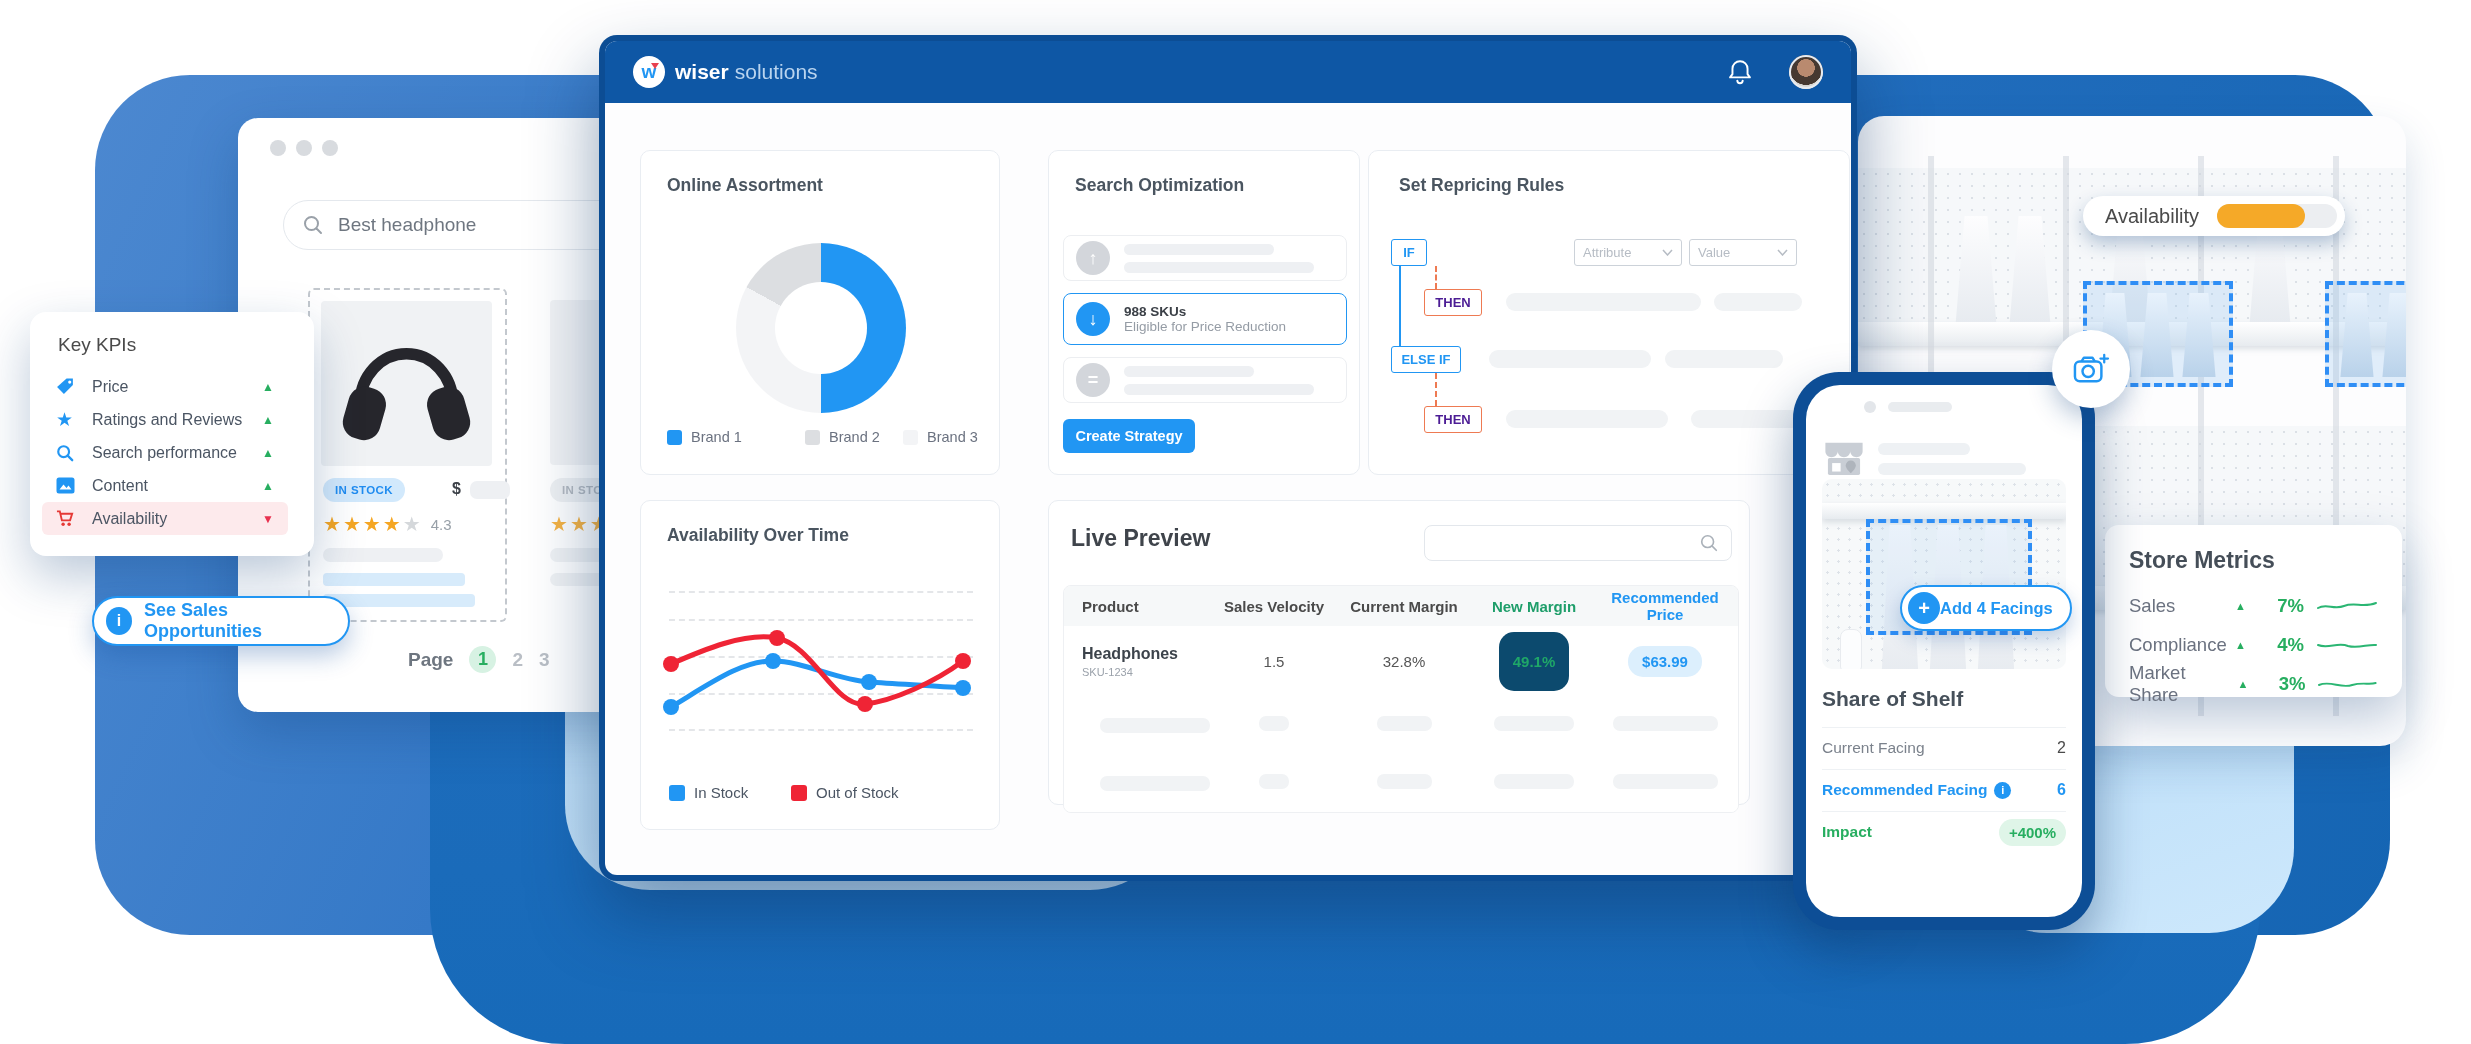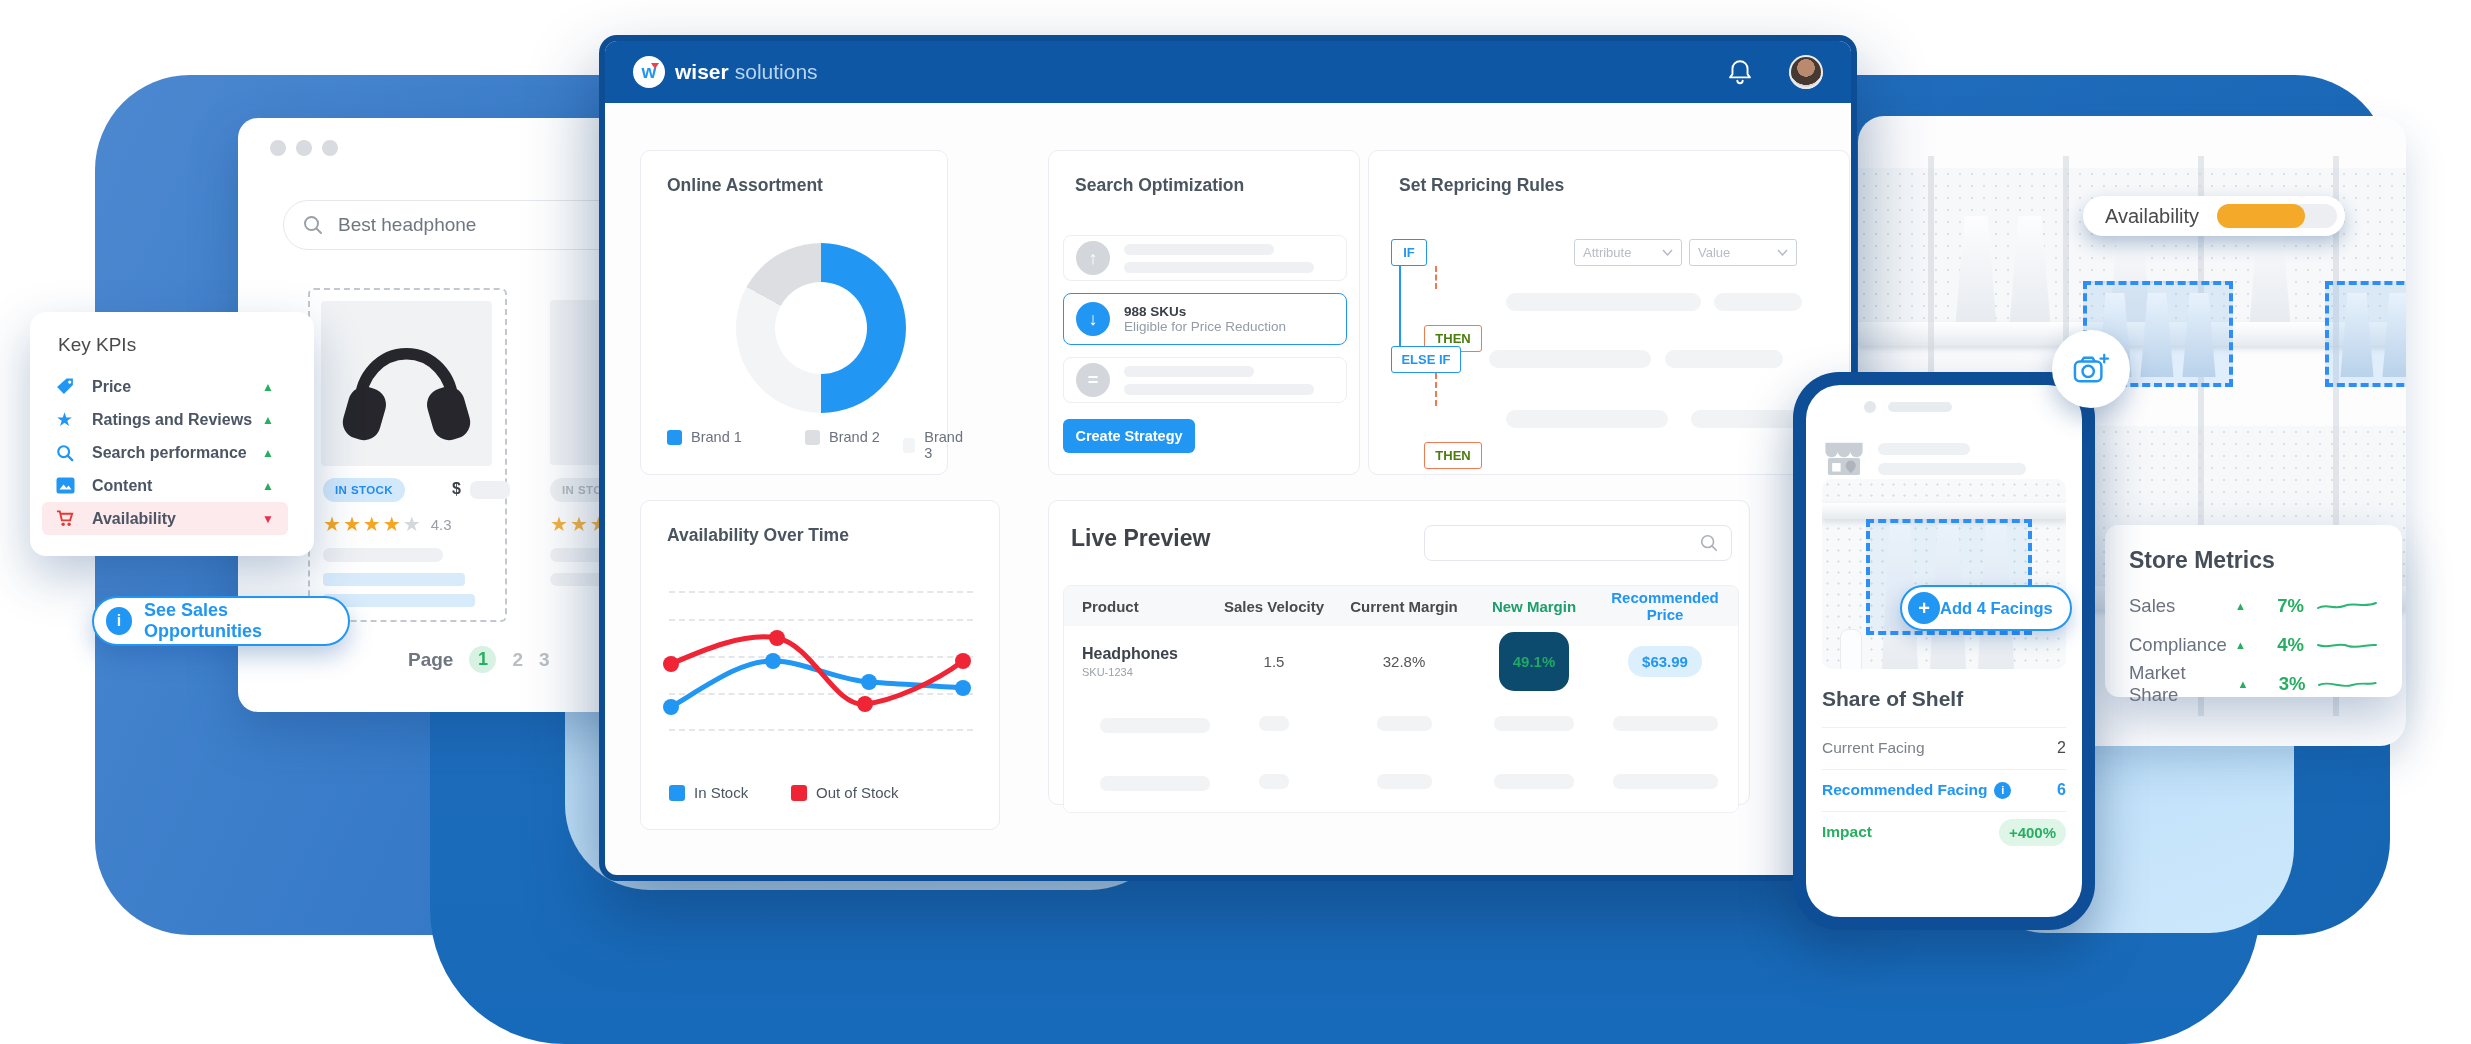--- a/index.html
+++ b/index.html
@@ -48,21 +48,21 @@
   .stock-pill.gray{color:#a6adb5;background:#edeff1;}
   .star{font-size:20px;color:#f5a623;letter-spacing:2px;}
   .star.off{color:#d5d8db;}
   .rating-num{font-size:15px;color:#98a0a8;margin-left:8px;}
   .page-num{font-size:19px;font-weight:600;color:#b9bec5;}
   .page-active{width:27px;height:27px;border-radius:50%;background:#d7f2e3;color:#27ae60;font-weight:700;
     display:flex;align-items:center;justify-content:center;font-size:18px;}
   
   .kpis{left:30px;top:312px;width:284px;height:244px;border-radius:16px;z-index:4;padding:22px 26px 0 12px;box-sizing:border-box;}
   .kpis-title{font-size:19px;color:#4a4a4a;font-weight:500;margin:0 0 14px 16px;}
-  .kpi-row{display:flex;align-items:center;height:33px;padding:0 14px;font-size:16px;color:#4b5563;border-radius:6px;font-weight:bold;}
+  .kpi-row{display:flex;align-items:center;height:33px;padding:0 14px;font-size:16px;color:#4b5563;border-radius:6px;}
   .kpi-row .tri{margin-left:auto;font-size:12px;color:#27ae60;}
   .kpi-row.down{background:#fdeaec;}
   .kpi-row.down .tri{color:#e8314f;}
   .kpi-ic{width:22px;height:20px;margin-right:14px;display:inline-flex;align-items:center;}
   
   .sales-btn{left:92px;top:596px;width:258px;height:50px;border-radius:25px;background:#fff;border:2px solid #2196f3;
     z-index:4;display:flex;align-items:center;box-shadow:0 10px 24px rgba(20,80,160,.3);box-sizing:border-box;padding:0 12px;}
   .info-dot{width:28px;height:28px;border-radius:50%;background:#2196f3;color:#fff;font-weight:700;font-size:16px;
     display:flex;align-items:center;justify-content:center;}
   .sales-label{margin-left:12px;font-size:18px;font-weight:700;color:#2196f3;}
@@ -98,21 +98,21 @@
     justify-content:center;font-size:18px;font-weight:700;flex:0 0 34px;}
   .po-circ.blue{background:#2196f3;}
   .po-name{font-size:13.5px;font-weight:700;color:#3c4148;}
   .po-sub{font-size:13.5px;color:#959ca5;}
   .cta-btn{position:absolute;left:14px;top:268px;width:132px;height:34px;border-radius:6px;background:#2196f3;color:#fff;
     font-size:14.5px;font-weight:600;display:flex;align-items:center;justify-content:center;border:0;font-family:inherit;}
   
   .rule-box{position:absolute;height:27px;border-radius:3px;background:#fff;display:flex;align-items:center;
     justify-content:center;font-size:13px;font-weight:700;box-sizing:border-box;text-align:right;}
   .rule-blue{border:1.5px solid #2196f3;color:#2196f3;}
-  .rule-orange{border:1.5px solid #ee7a52;color:#4d7c0f;margin-top:36px;}
+  .rule-orange{border:1.5px solid #ee7a52;color:#4c1d95;}
   .rule-select{position:absolute;height:27px;border:1px solid #ccd2d9;border-radius:3px;color:#b6bcc4;font-size:13px;
     display:flex;align-items:center;padding:0 8px;box-sizing:border-box;background:#fff;}
   .rule-select svg{margin-left:auto;}
   .conn-blue{position:absolute;width:2px;background:#2196f3;}
   .conn-orange{position:absolute;width:0;border-left:2px dashed #ee7a52;}
   .rs-bar{position:absolute;height:18px;background:#f1f3f5;border-radius:9px;}
   
   .gridline{position:absolute;left:28px;width:304px;border-top:2px dashed #e4e6e9;}
   
   .lp-search{position:absolute;left:375px;top:24px;width:308px;height:36px;border:1.5px solid #e3e7ec;border-radius:8px;
@@ -326,21 +326,21 @@
     <span class="brand-light">solutions</span>
     <span style="margin-left:auto;display:flex;align-items:center;">
       <svg width="26" height="28" viewBox="0 0 24 26">
         <path d="M12 3a7 7 0 0 1 7 7v5l2.2 3H2.8L5 15v-5a7 7 0 0 1 7-7z" fill="none" stroke="#fff" stroke-width="1.8" stroke-linejoin="round"></path>
         <path d="M9.5 21a2.5 2.5 0 0 0 5 0" fill="none" stroke="#fff" stroke-width="1.8" stroke-linecap="round"></path>
       </svg>
       <span class="avatar"></span>
     </span>
   </div>
 
-  <div class="dcard" style="left:35px;top:109px;width:308px;height:325px;">
+  <div class="dcard" style="left:35px;top:109px;width:360px;height:325px;">
     <span class="dcard-title">Online Assortment</span>
     <div class="donut">
           <div class="donut-hole"></div>
         </div>
     <div class="legend" style="left:26px;top:278px;">
       <span class="lg-sq" style="background:#2196f3;"></span>
       <span>Brand 1</span>
     </div>
     <div class="legend" style="left:164px;top:278px;">
       <span class="lg-sq" style="background:#dcdee1;"></span>

